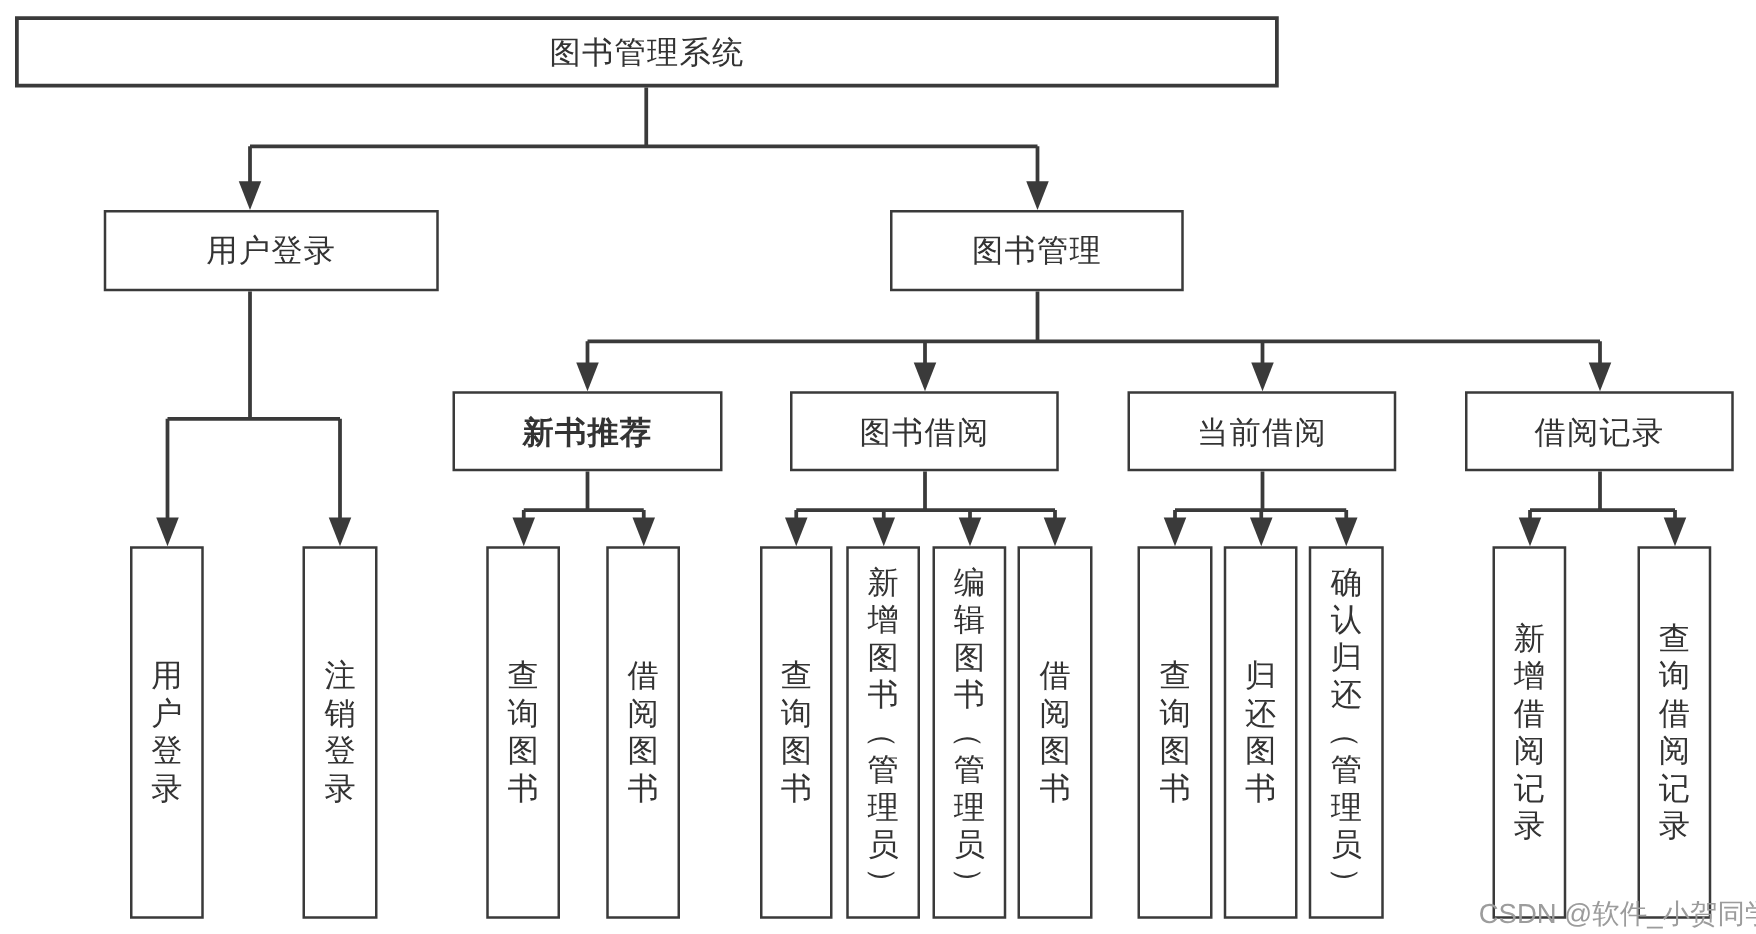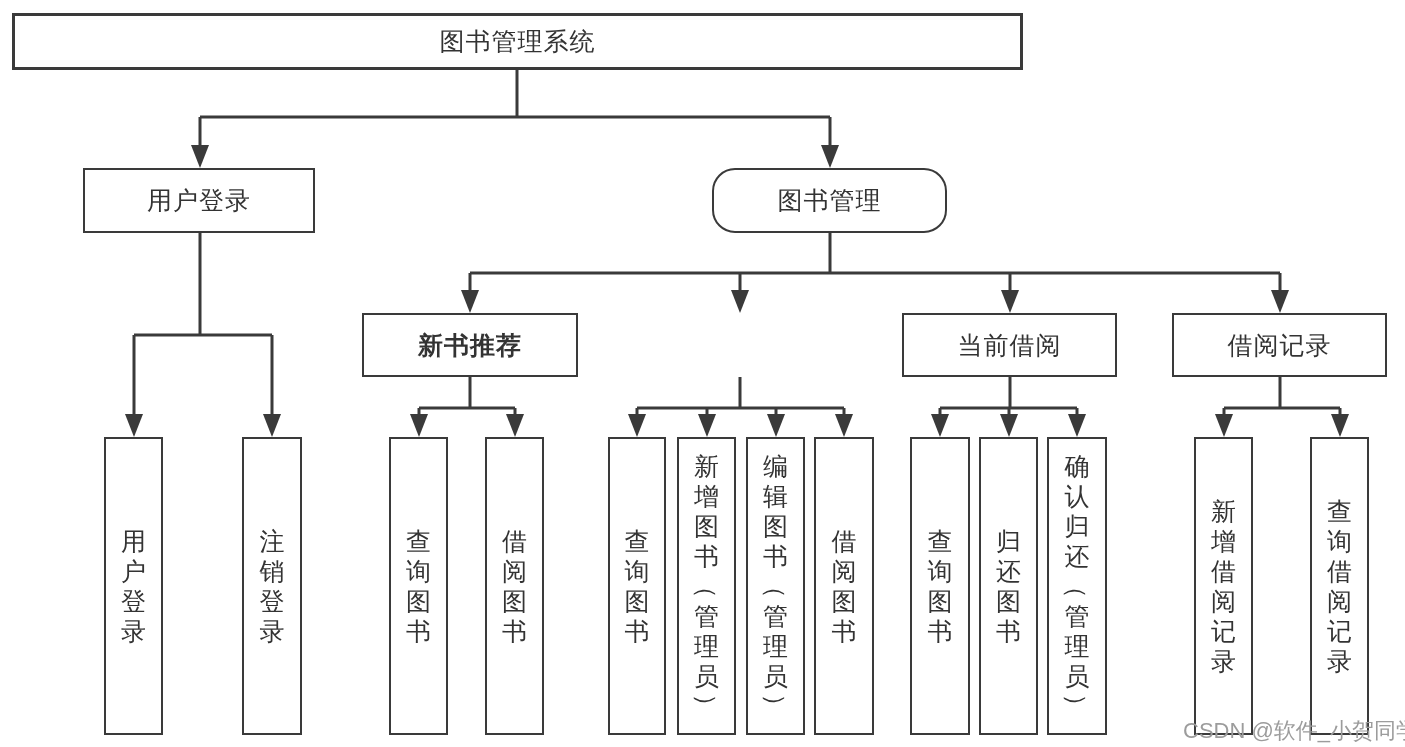--- a/index.html
+++ b/index.html
@@ -86,29 +86,32 @@
       <polygon points="1068,414 1086,414 1077,437"></polygon>
       <polygon points="1215,414 1233,414 1224,437"></polygon>
       <polygon points="1331,414 1349,414 1340,437"></polygon>
     </g>
   </svg>
 
   <div class="box hbox root" style="left:12px;top:13px;width:1011px;height:57px;">
     <span>图书管理系统</span>
   </div>
 
-  <div class="box hbox" style="left:83px;top:168px;width:232px;height:65px;">
+  <div class="box hbox" style="left:83px;top:168px;width:268px;height:65px;">
     <span>用户登录</span>
   </div>
-  <div class="box hbox" style="left:712px;top:168px;width:235px;height:65px;border-radius:23px;">
+  <div class="box hbox" style="left:712px;top:168px;width:235px;height:65px;">
     <span>图书管理</span>
   </div>
 
   <div class="box hbox" style="left:362px;top:313px;width:216px;height:64px;font-weight:bold;">
     <span>新书推荐</span>
+  </div>
+  <div class="box hbox" style="left:632px;top:313px;width:215px;height:64px;">
+    <span>图书借阅</span>
   </div>
   <div class="box hbox" style="left:1172px;top:313px;width:215px;height:64px;">
     <span>借阅记录</span>
   </div>
   <div class="box hbox" style="left:902px;top:313px;width:215px;height:64px;">
     <span>当前借阅</span>
   </div>
 
   <div class="box leaf" style="left:104px;width:59px;">
       <span class="vchar">用</span>

